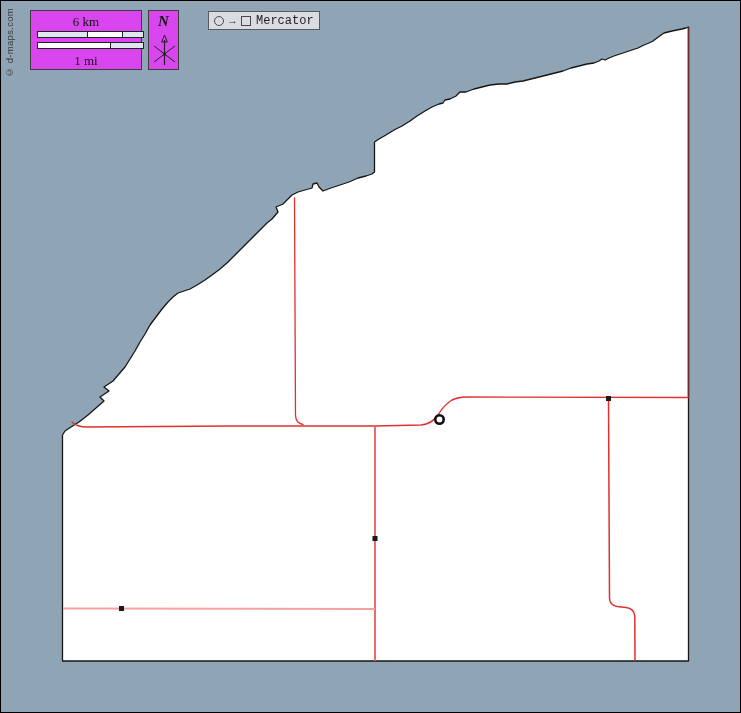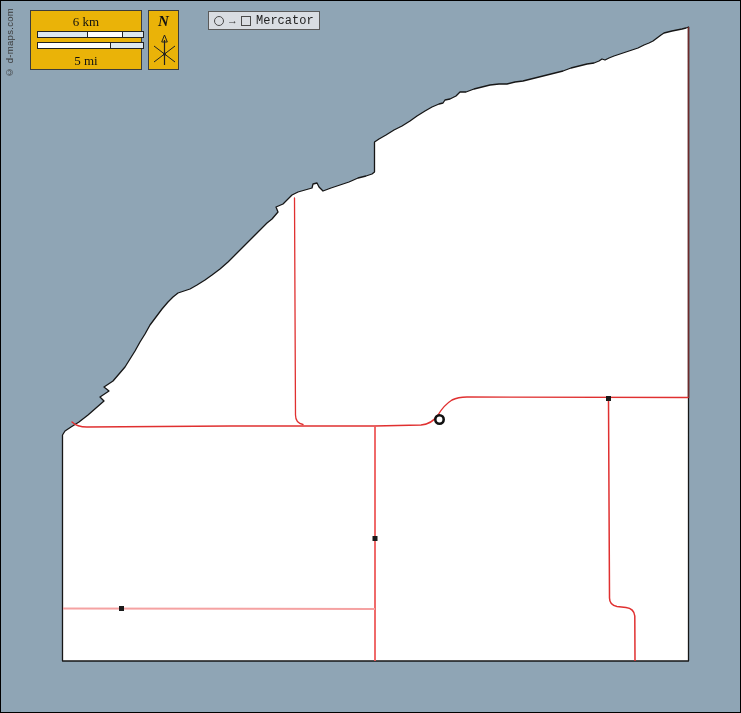--- a/index.html
+++ b/index.html
@@ -11,21 +11,21 @@
   }
   .map-svg{position:absolute;left:0;top:0;}
   .copyright{
     position:absolute;left:3px;top:7px;
     writing-mode:vertical-rl;transform:rotate(180deg);
     font-size:9.5px;color:#3a3a3a;letter-spacing:.3px;
     font-family:"Liberation Sans",sans-serif;
   }
   .panel{
     position:absolute;box-sizing:border-box;
-    background:#eab308;border:1px solid #3c3c3c;
+    background:#d946ef;border:1px solid #3c3c3c;
   }
   .scale-box{left:29px;top:9px;width:112px;height:60px;}
   .scale-label{
     position:absolute;left:0;width:100%;text-align:center;
     font-family:"Liberation Serif",serif;font-size:13px;color:#111;
   }
   .km-label{top:3px;}
   .mi-label{top:42px;}
   .bar{
     position:absolute;left:6px;width:105px;height:5px;
@@ -96,21 +96,21 @@
     <div class="scale-label km-label">6 km</div>
     <div class="bar bar-km">
       <span class="seg seg-shaded" style="width:46.7%"></span>
       <span class="seg seg-white" style="width:33.3%"></span>
       <span class="seg seg-shaded" style="width:20%"></span>
     </div>
     <div class="bar bar-mi">
       <span class="seg seg-white" style="width:68.5%"></span>
       <span class="seg seg-shaded" style="width:31.5%"></span>
     </div>
-    <div class="scale-label mi-label">5 mi</div>
+    <div class="scale-label mi-label">1 mi</div>
   </div>
 
   <div class="panel north-box">
     <div class="n-label">N</div>
     <svg class="north-arrow" width="31" height="38" viewBox="0 0 31 38">
       <line x1="15.5" y1="32" x2="15.5" y2="7" stroke="#222" stroke-width="1.2"></line>
       <polygon points="15.5,2 12.7,9 18.3,9" fill="none" stroke="#222" stroke-width="1"></polygon>
       <line x1="5" y1="13" x2="26" y2="29" stroke="#222" stroke-width="1"></line>
       <line x1="26" y1="13" x2="5" y2="29" stroke="#222" stroke-width="1"></line>
       <circle cx="15.5" cy="21" r="1.6" fill="#222"></circle>

